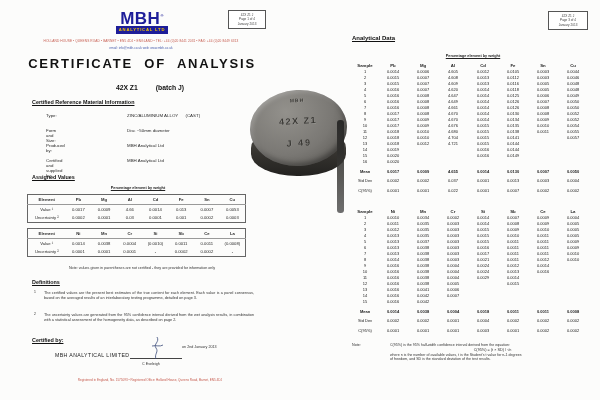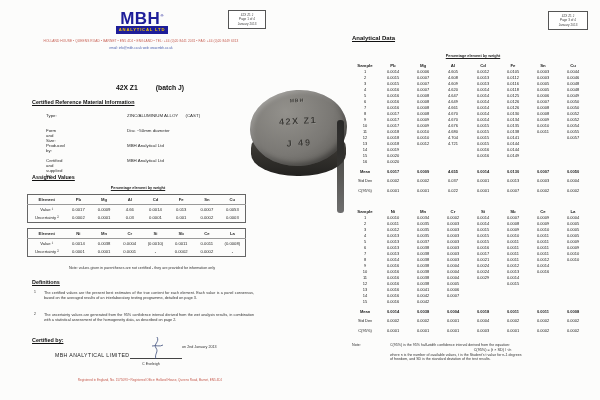--- a/index.html
+++ b/index.html
@@ -93,20 +93,21 @@
 
   <div class="abs pagebox pagebox-l">
     <div>42X Z1 J</div>
     <div>Page 1 of 4</div>
     <div>January 2013</div>
   </div>
 
   <div class="abs addr">HOLLAND HOUSE • QUEENS ROAD • BARNET • EN5 4DJ • ENGLAND • TEL: +44 (0)20 8441 2031 • FAX: +44 (0)20 8449 6313</div>
   <div class="abs mail">email: info@mbh.co.uk   web: www.mbh.co.uk</div>
 
+  <div class="abs title">CERTIFICATE OF ANALYSIS</div>
 
   <div class="abs product-line">
     <span>42X Z1</span>
     <span>(batch J)</span>
   </div>
 
   <div class="abs h-sec" style="left:32px;top:99px;">Certified Reference Material Information</div>
 
   <div class="abs crm-row" style="top:113px;">
     <span class="crm-label">Type:</span>

